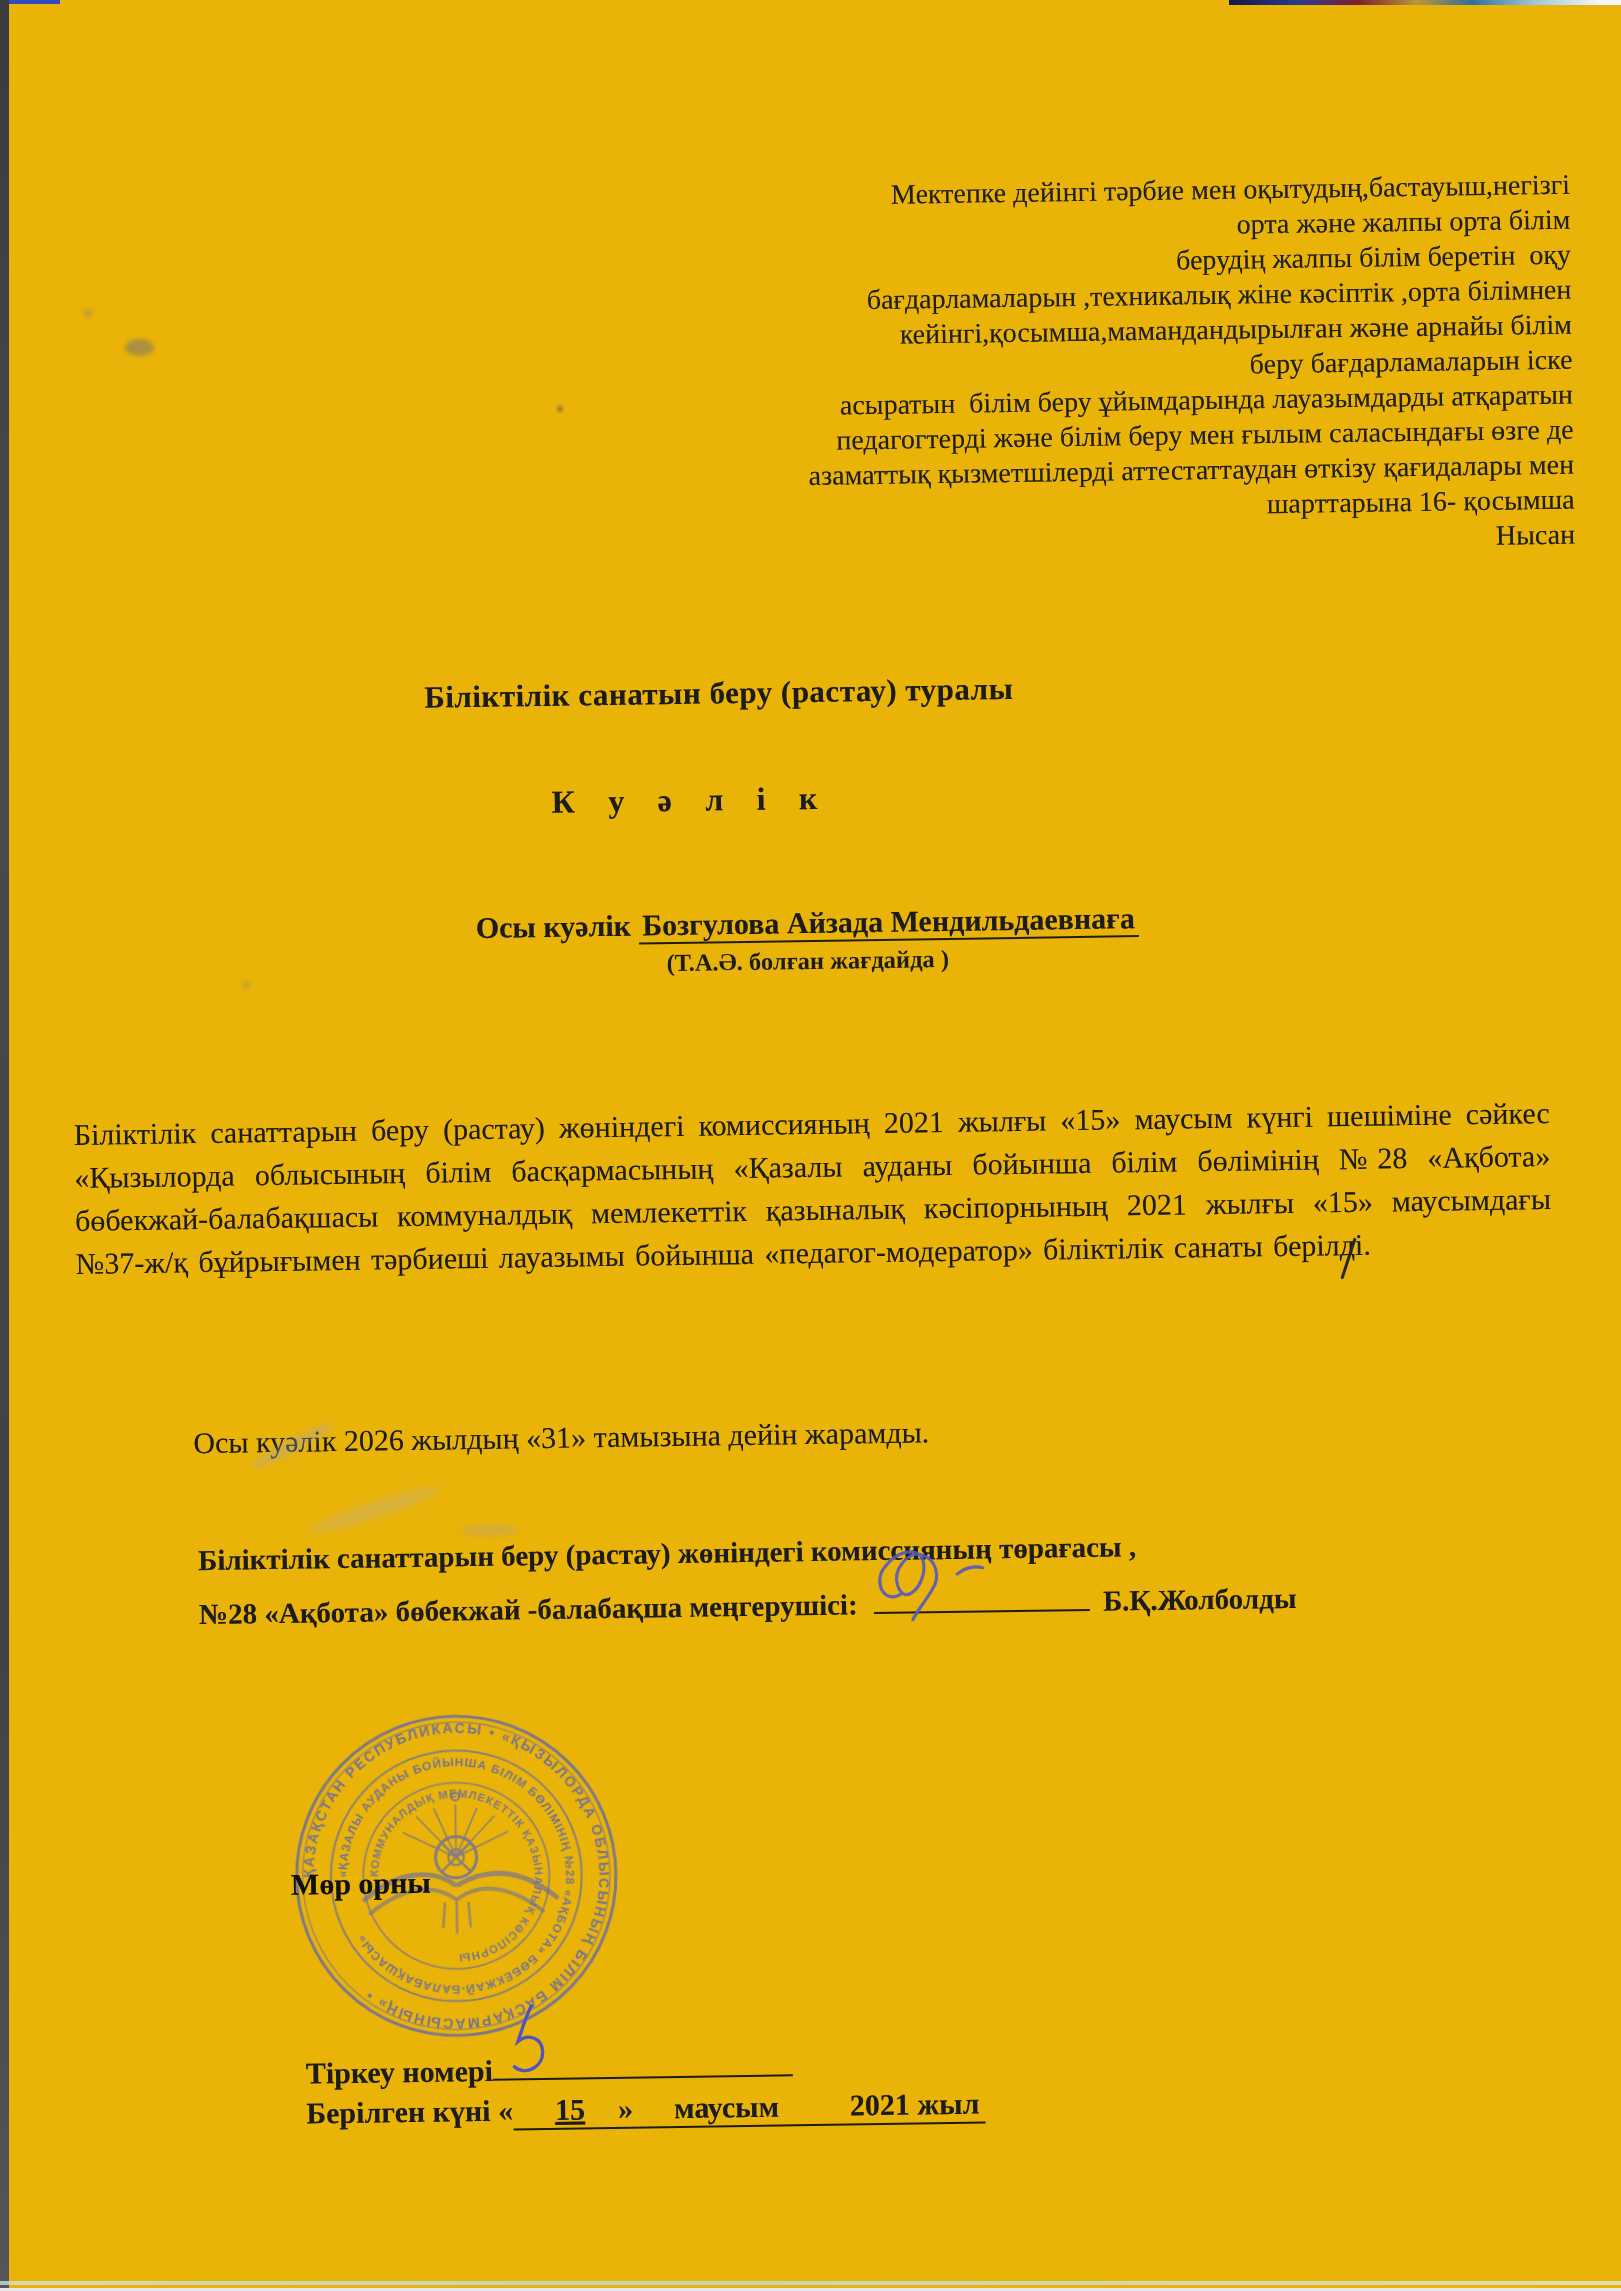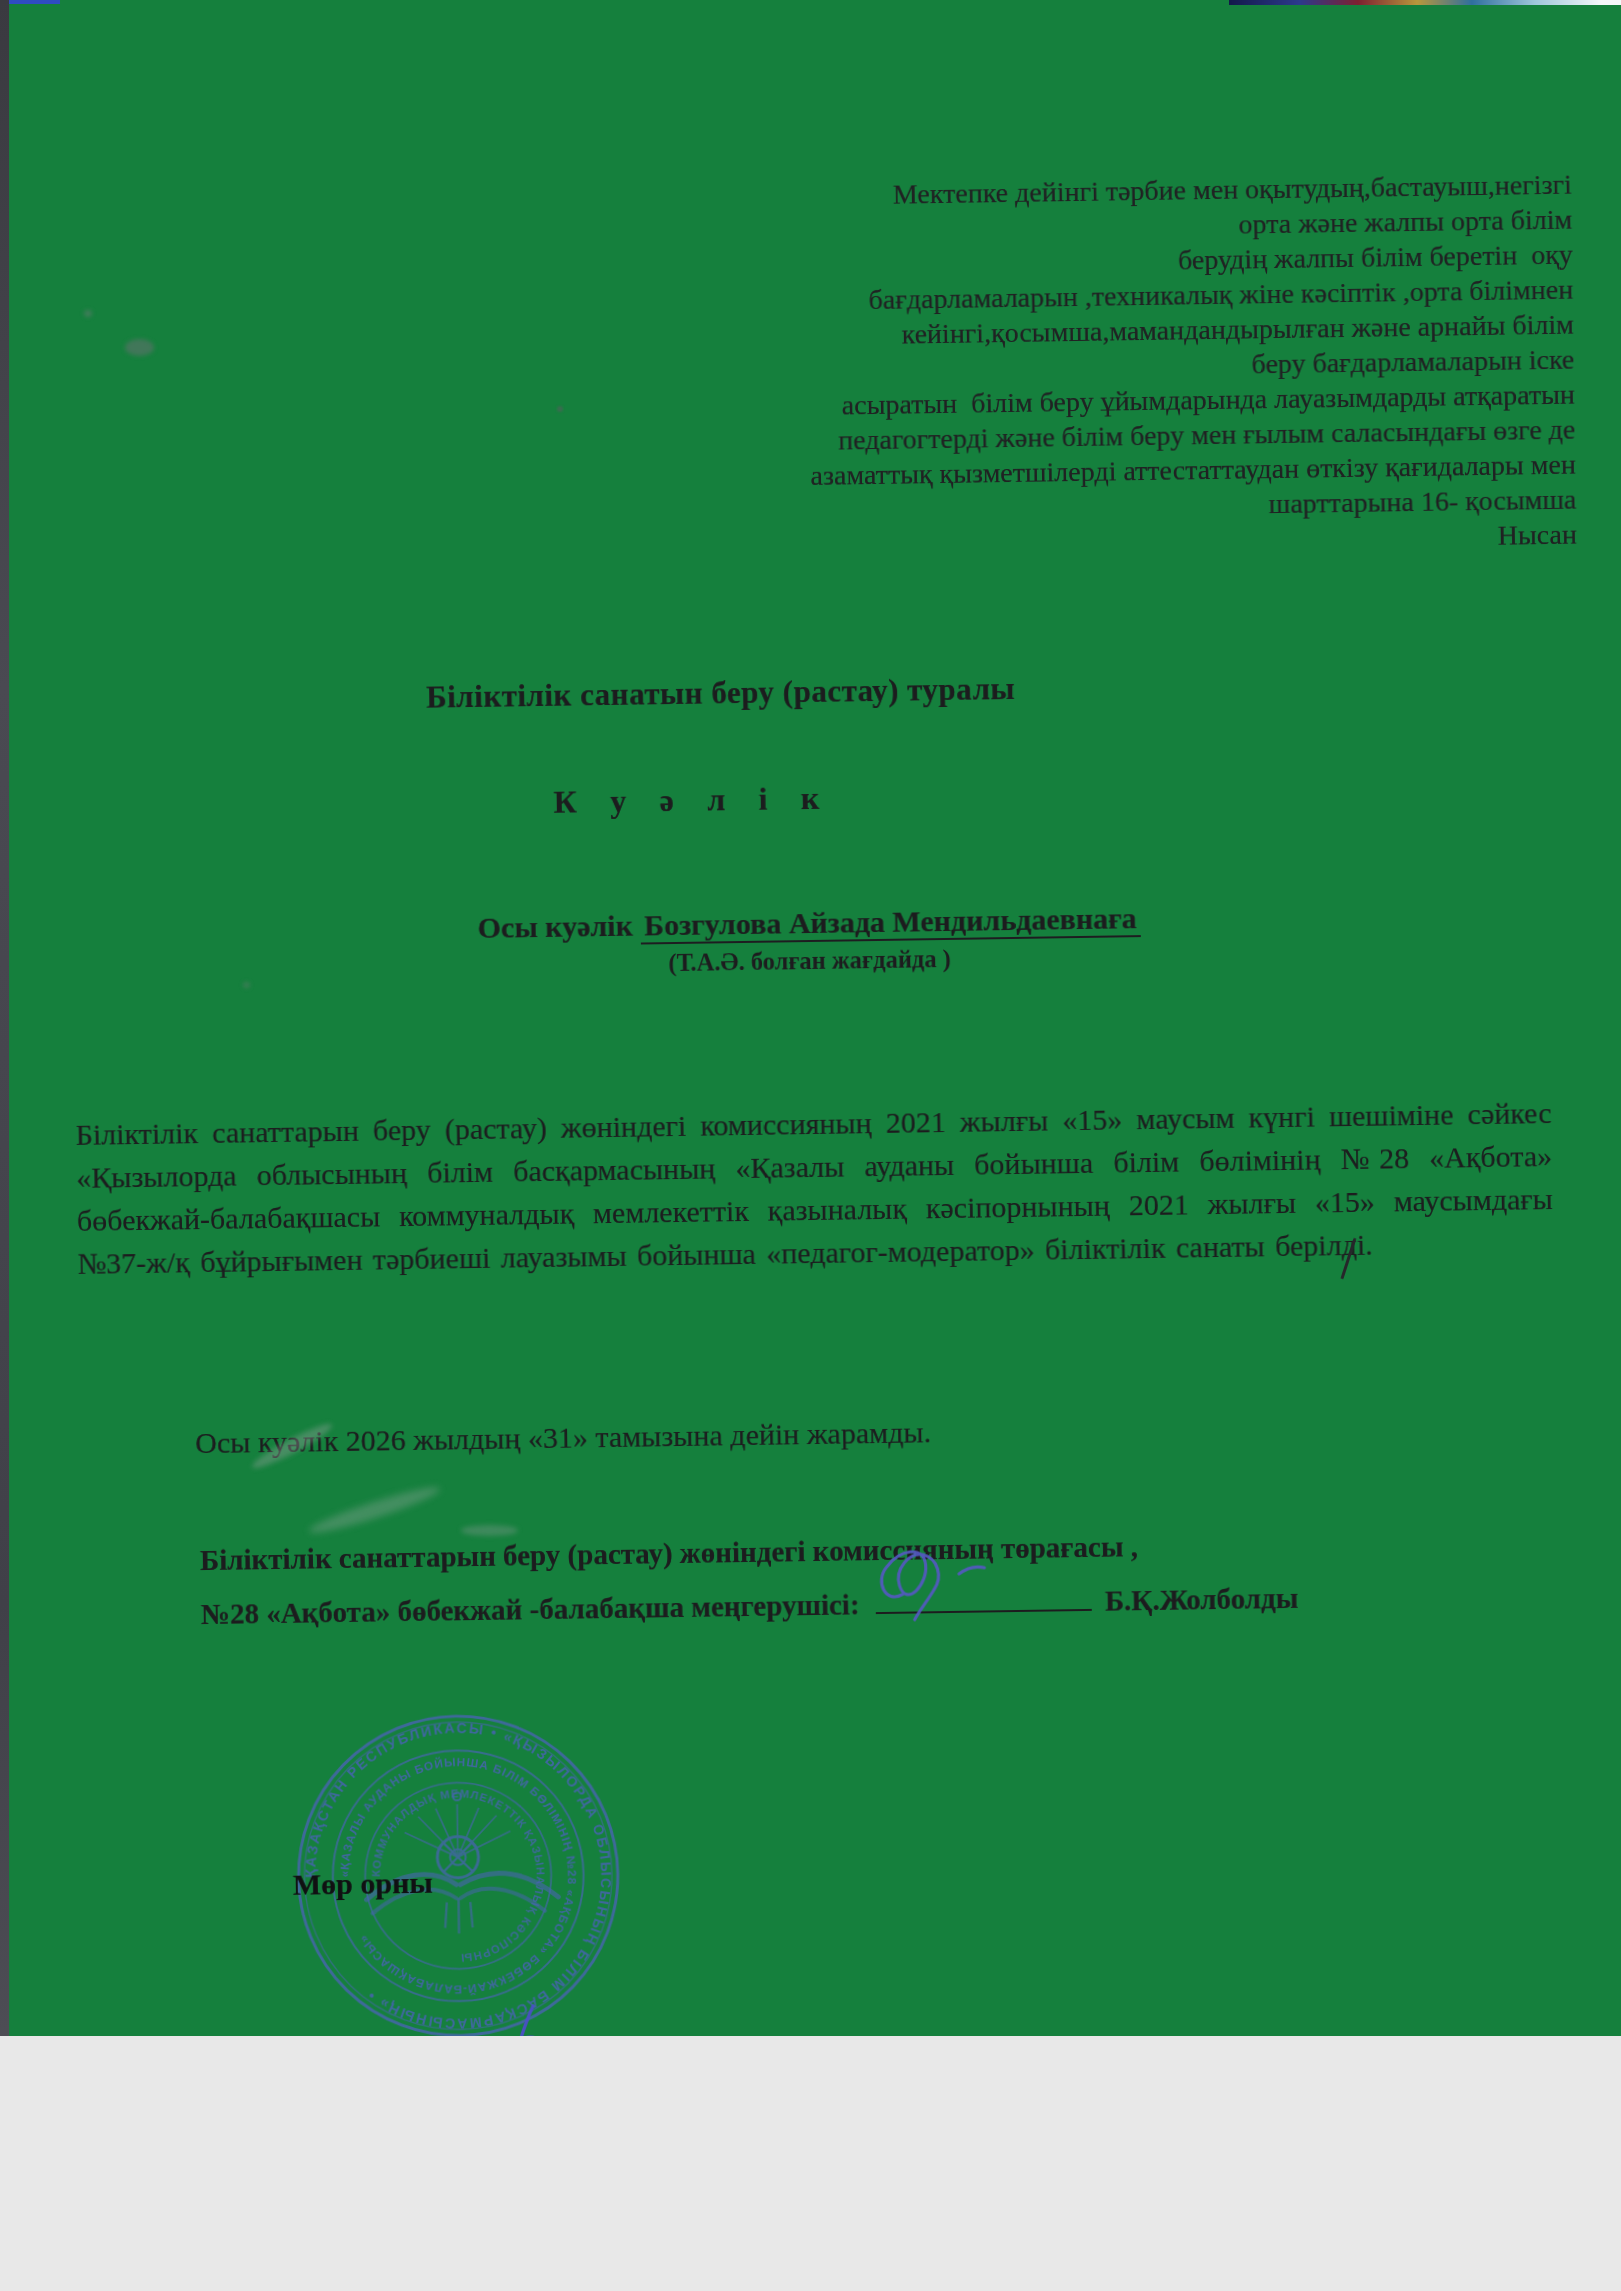--- a/index.html
+++ b/index.html
@@ -1,18 +1,18 @@
 <!DOCTYPE html>
 <html><head>
 <meta charset="utf-8">
 <style>
   html,body { margin:0; padding:0; background:#e8e8e8; }
   .page {
-    position:relative; width:1621px; height:2036px; overflow:hidden;
-    background:#15803d;
+    position:relative; width:1621px; height:2288px; overflow:hidden;
+    background:#eab308;
     font-family:"Liberation Serif","DejaVu Serif",serif;
     color:#1c1c1e;
   }
   .rot { position:absolute; inset:0; transform:rotate(-0.85deg); transform-origin:50% 50%; }
 
   
   .edge-left { position:absolute; left:0; top:0; width:8.8px; height:2292px;
     background:linear-gradient(180deg,#3a3a40,#4a4a52 30%,#404048 70%,#55555c); }
   .edge-top-left { position:absolute; left:8.8px; top:0; width:51px; height:3.9px; background:#2f4cc2; }
   .edge-top-right { position:absolute; left:1229px; top:0; width:392px; height:4.9px;
@@ -73,21 +73,21 @@
   
   .reg-line { position:absolute; left:292px; top:2045px; font-size:30px; font-weight:bold;
     text-shadow:0 0 0.5px rgba(0,0,0,.35); }
   .reg-blank { display:inline-block; position:relative; width:300px; height:29px;
     border-bottom:2.9px solid #1c1c1e; vertical-align:baseline; }
   .reg-number-ink { position:absolute; left:5.9px; top:-51px; }
 
   .issued-line { position:absolute; left:292px; top:2089px; font-size:30px; font-weight:bold;
     text-shadow:0 0 0.5px rgba(0,0,0,.35); }
   .issued-underlined { border-bottom:2.9px solid #1c1c1e; padding-bottom:2px; }
-  .issued-underlined .day { margin-left:18px; }
+  .issued-underlined .day { margin-left:42px;text-decoration:underline; }
   .issued-underlined .close-quote { margin-left:33px; }
   .issued-underlined .month { margin-left:41px; }
   .issued-underlined .year { margin-left:71px; margin-right:5.9px; }
 </style>
 </head>
 <body>
 
 <div class="page">
 
   <div class="rot">

